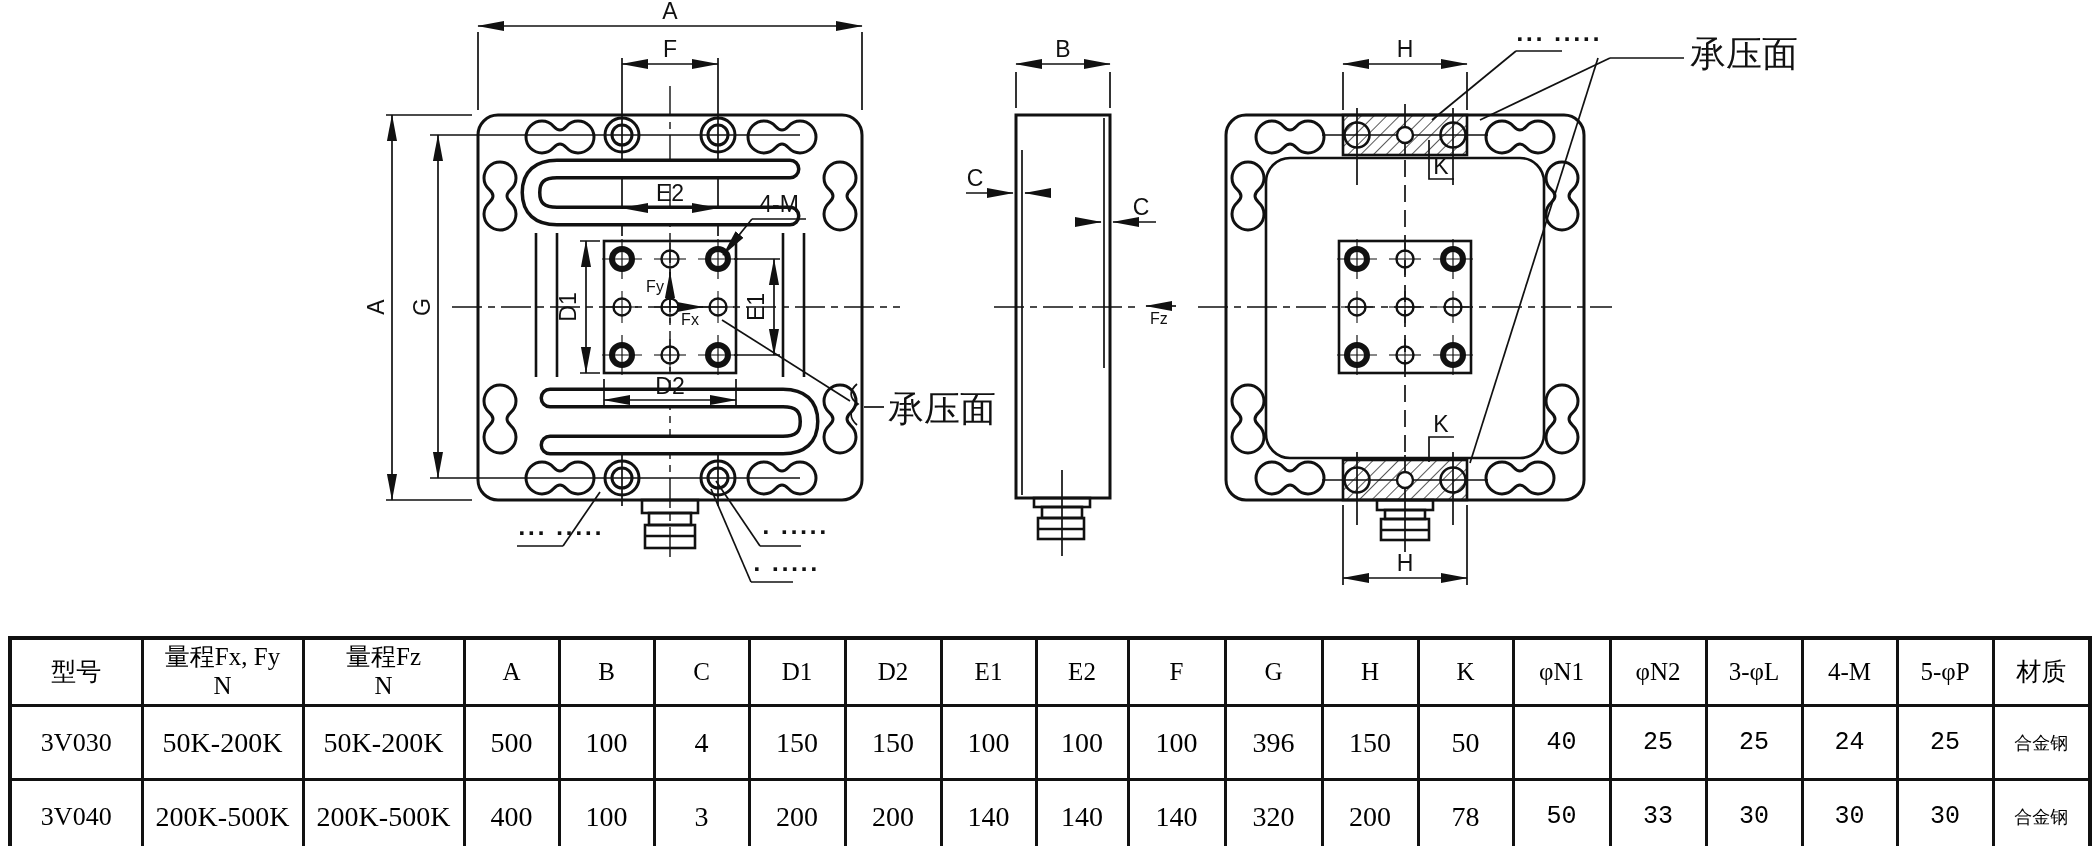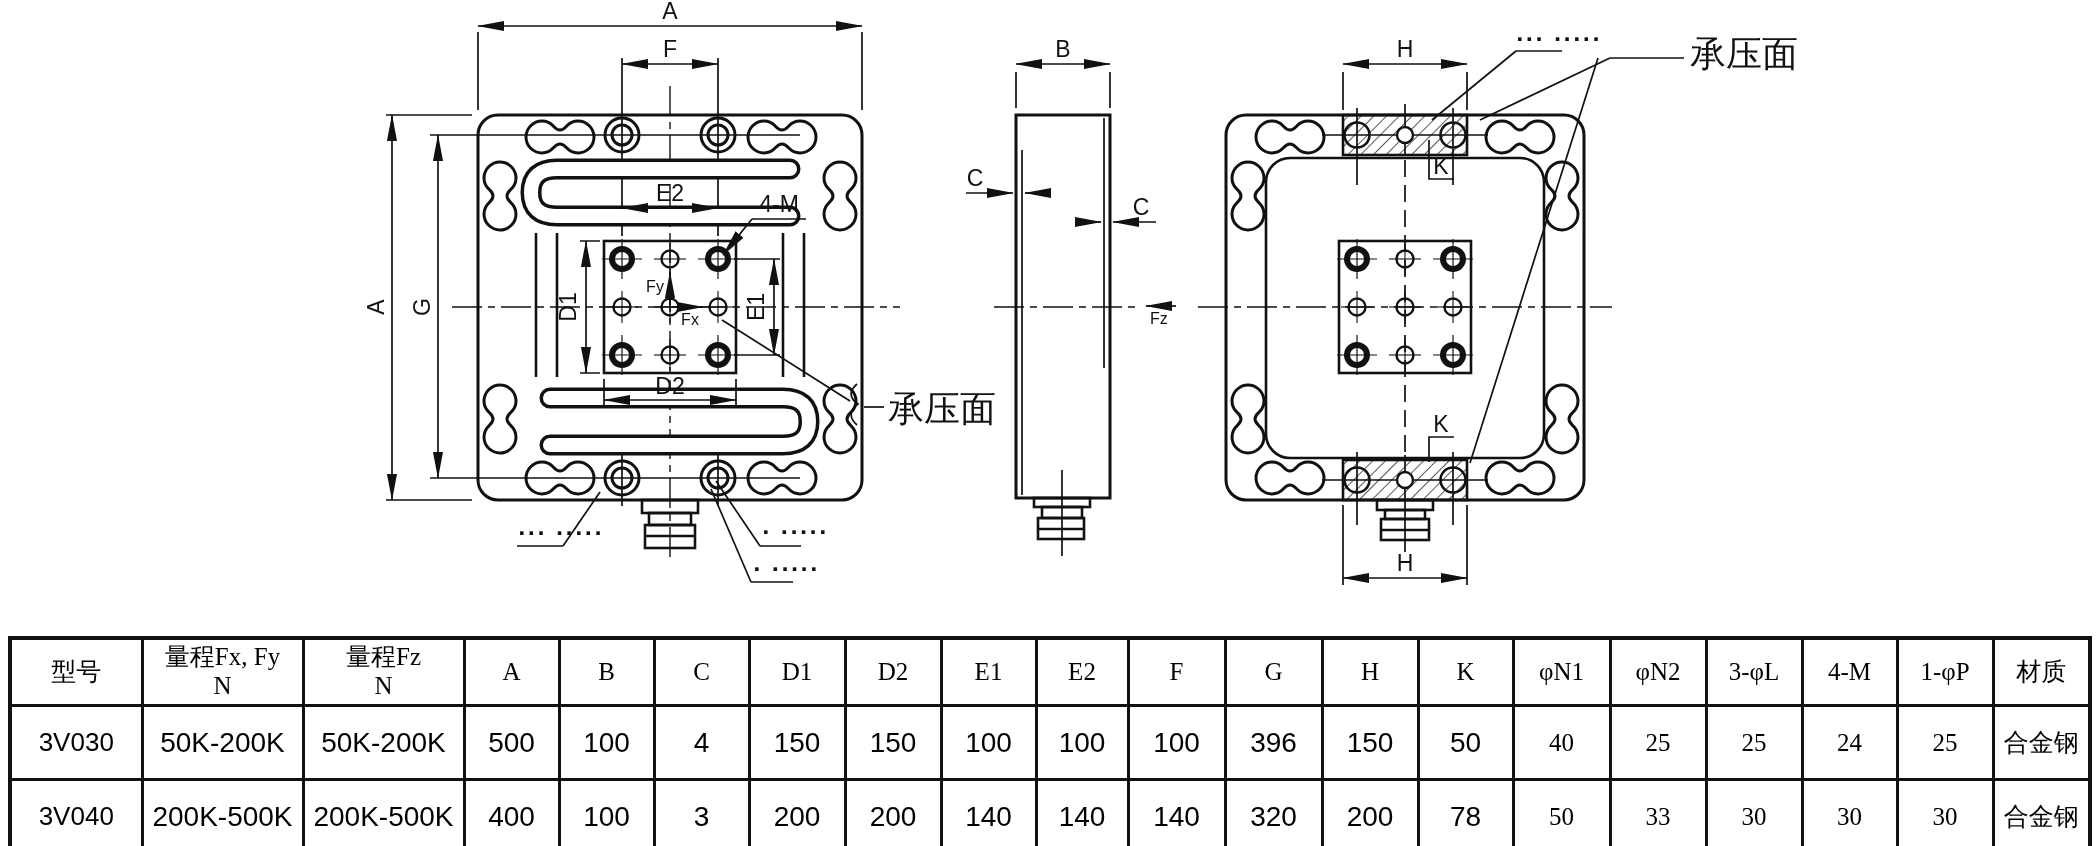--- a/index.html
+++ b/index.html
@@ -16,24 +16,24 @@
   text{fill:#111;}
   .dim{font-family:"Liberation Sans",sans-serif;font-size:23px;}
   .force{font-family:"Liberation Sans",sans-serif;font-size:16px;}
   .cjk{font-family:"Liberation Sans",sans-serif;font-size:36px;}
   .dots{font-family:"DejaVu Sans",sans-serif;font-size:20px;font-weight:bold;letter-spacing:2px;}
   
   #spec{position:absolute;left:8px;top:636px;width:2080px;height:206px;border-collapse:collapse;table-layout:fixed;background:#fff;}
   #spec th,#spec td{border:3px solid #111;text-align:center;vertical-align:middle;padding:0;overflow:hidden;}
   #spec{border:4px solid #111;}
   #spec th{font-family:"Liberation Serif",serif;font-weight:normal;font-size:25px;white-space:pre-line;line-height:1.15;height:64px;}
-  #spec td{font-family:Liberation Sans, sans-serif;font-size:28px;height:71px;}
-  #spec td:nth-child(n+15):nth-child(-n+19){font-family:Liberation Serif, serif;font-size:25px;}
+  #spec td{font-family:Liberation Serif, serif;font-size:28px;height:71px;}
+  #spec td:nth-child(n+15):nth-child(-n+19){font-family:Liberation Mono, monospace;font-size:25px;}
   #spec td:nth-child(1){font-size:26px;}
-  #spec td:nth-child(20){font-size:25px;}
+  #spec td:nth-child(20){font-size:18px;}
 </style>
 </head>
 <body>
 
 <div id="canvas">
 
 <svg id="drawing" width="2096" height="636" viewBox="0 0 2096 636" xmlns="http://www.w3.org/2000/svg">
   <defs>
     <marker id="arr" viewBox="0 0 16 8" refX="15.5" refY="4" markerWidth="16" markerHeight="8" orient="auto-start-reverse">
       <path d="M0,1 L16,4 L0,7 Z" fill="#111"></path>
@@ -300,21 +300,21 @@
     <th>E1</th>
     <th>E2</th>
     <th>F</th>
     <th>G</th>
     <th>H</th>
     <th>K</th>
     <th>φN1</th>
     <th>φN2</th>
     <th>3-φL</th>
     <th>4-M</th>
-    <th>1-φP</th>
+    <th>5-φP</th>
     <th>材质</th>
   </tr>
   <tr>
     <td>3V030</td>
     <td>50K-200K</td>
     <td>50K-200K</td>
     <td>500</td>
     <td>100</td>
     <td>4</td>
     <td>150</td>

